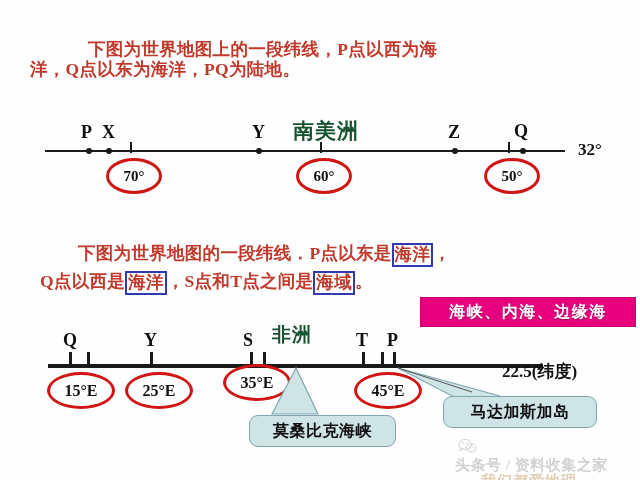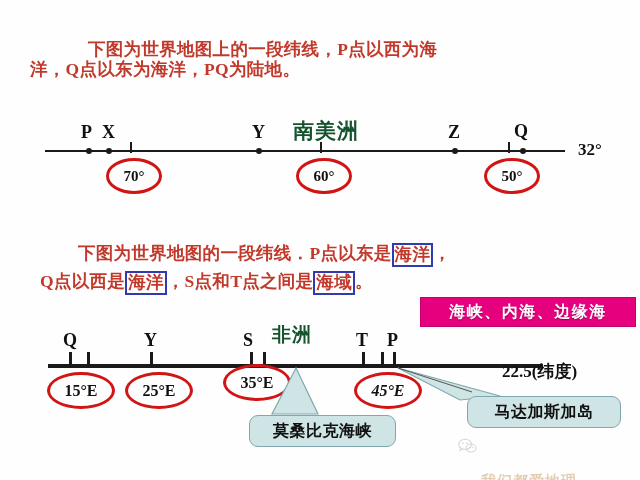--- a/index.html
+++ b/index.html
@@ -163,21 +163,20 @@
     left: 249px;
     top: 415px;
     width: 145px;
     height: 30px;
   }
   #callout-right {
     left: 443px;
     top: 396px;
     width: 152px;
     height: 30px;
-    margin-left: 24px;
   }
 
   #leader-svg {
     position: absolute;
     left: 0;
     top: 0;
     width: 640px;
     height: 480px;
     pointer-events: none;
   }
@@ -272,21 +271,21 @@
 <div class="pt-label" style="left:243px; top:330px;">S</div>
 <div class="pt-label" style="left:356px; top:330px;">T</div>
 <div class="pt-label" style="left:387px; top:330px;">P</div>
 
 <div class="continent" id="continent2" style="left:272px; top:322px;">非洲</div>
 <div class="end-label" style="left:502px; top:360px;">22.5(纬度)</div>
 
 <div class="deg-ellipse e2" style="left:47px;  top:372px;">15°E</div>
 <div class="deg-ellipse e2" style="left:125px; top:372px;">25°E</div>
 <div class="deg-ellipse e2" style="left:223px; top:364px;">35°E</div>
-<div class="deg-ellipse e2" style="left:354px; top:372px;font-style:italic;">45°E</div>
+<div class="deg-ellipse e2" style="left:354px; top:372px;">45°E</div>
 
 <svg id="leader-svg" viewBox="0 0 640 480">
   <polygon points="296,368 318,414 272,414" fill="#cfe4e4" stroke="#7fa8ae" stroke-width="1.2"></polygon>
   <polygon points="398,368 500,396 460,400" fill="#cfe4e4" stroke="#7fa8ae" stroke-width="1.2"></polygon>
   <path d="M398,368 L472,392" stroke="#555" stroke-width="1" fill="none"></path>
 </svg>
 
 <div class="callout" id="callout-left">莫桑比克海峡</div>
 <div class="callout" id="callout-right">马达加斯加岛</div>
 
@@ -294,13 +293,14 @@
   <svg id="wm-icon" viewBox="0 0 24 20">
     <ellipse cx="9" cy="8" rx="8" ry="6.4" fill="none" stroke="#777" stroke-width="1.3"></ellipse>
     <circle cx="6.3" cy="6.4" r="1" fill="#777"></circle>
     <circle cx="11.3" cy="6.4" r="1" fill="#777"></circle>
     <path d="M3,13 L2,16.2 L5.4,14.4" fill="none" stroke="#777" stroke-width="1.2"></path>
     <ellipse cx="16.5" cy="12.6" rx="6.2" ry="5" fill="none" stroke="#777" stroke-width="1.3"></ellipse>
     <circle cx="14.6" cy="11.6" r="0.85" fill="#777"></circle>
     <circle cx="18.6" cy="11.6" r="0.85" fill="#777"></circle>
   </svg>
   <div id="wm-top">我们都爱地理</div>
+  <div id="wm-bottom">头条号 / 资料收集之家</div>
 </div>
 
 </body></html>

